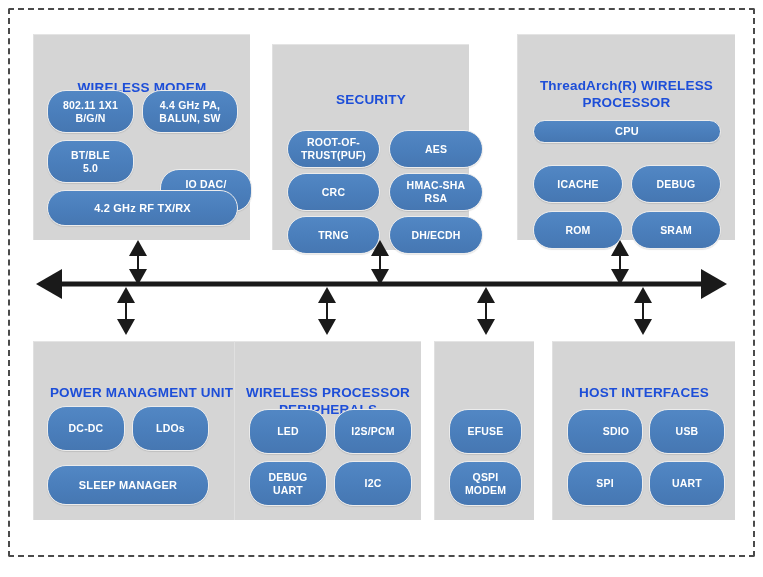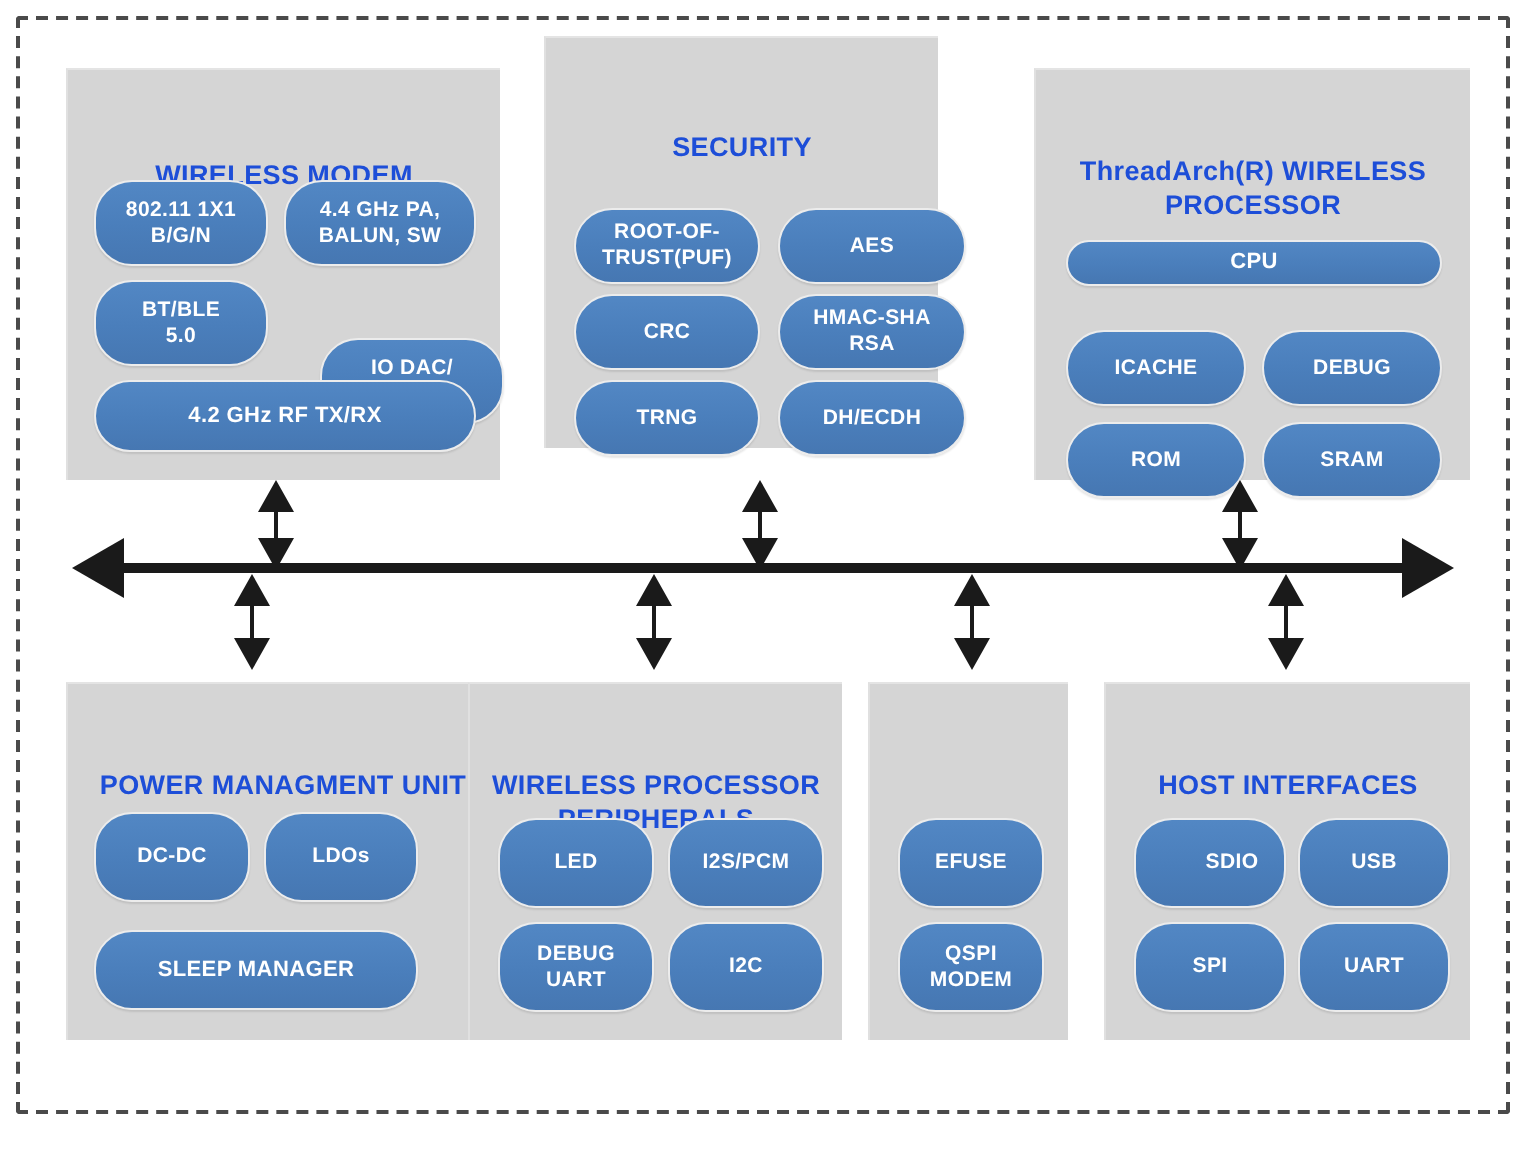--- a/index.html
+++ b/index.html
@@ -91,21 +91,21 @@
 B/G/N</div>
     <div class="blk" style="left:108px; top:55px;  width:96px;  height:43px;">4.4 GHz PA,
 BALUN, SW</div>
     <div class="blk" style="left:13px;  top:105px; width:87px;  height:43px;">BT/BLE
 5.0</div>
     <div class="blk" style="left:126px; top:105px; width:92px;  height:43px;margin-top:29px;">IO DAC/
 ADC/PLL</div>
     <div class="blk big" style="left:13px; top:155px; width:191px; height:36px;">4.2 GHz RF TX/RX</div>
   </div>
 
-  <div class="panel" style="left:272px; top:18px; width:197px; height:206px;padding-left:12px;">
+  <div class="panel" style="left:272px; top:44px; width:197px; height:206px;padding-left:12px;">
     <div class="panel-title" style="top:22px;">SECURITY</div>
     <div class="blk" style="left:14px;  top:85px;  width:93px;  height:38px;">ROOT-OF-
 TRUST(PUF)</div>
     <div class="blk" style="left:116px; top:85px;  width:94px;  height:38px;">AES</div>
     <div class="blk" style="left:14px;  top:128px; width:93px;  height:38px;">CRC</div>
     <div class="blk" style="left:116px; top:128px; width:94px;  height:38px;">HMAC-SHA
 RSA</div>
     <div class="blk" style="left:14px;  top:171px; width:93px;  height:38px;">TRNG</div>
     <div class="blk" style="left:116px; top:171px; width:94px;  height:38px;">DH/ECDH</div>
   </div>

